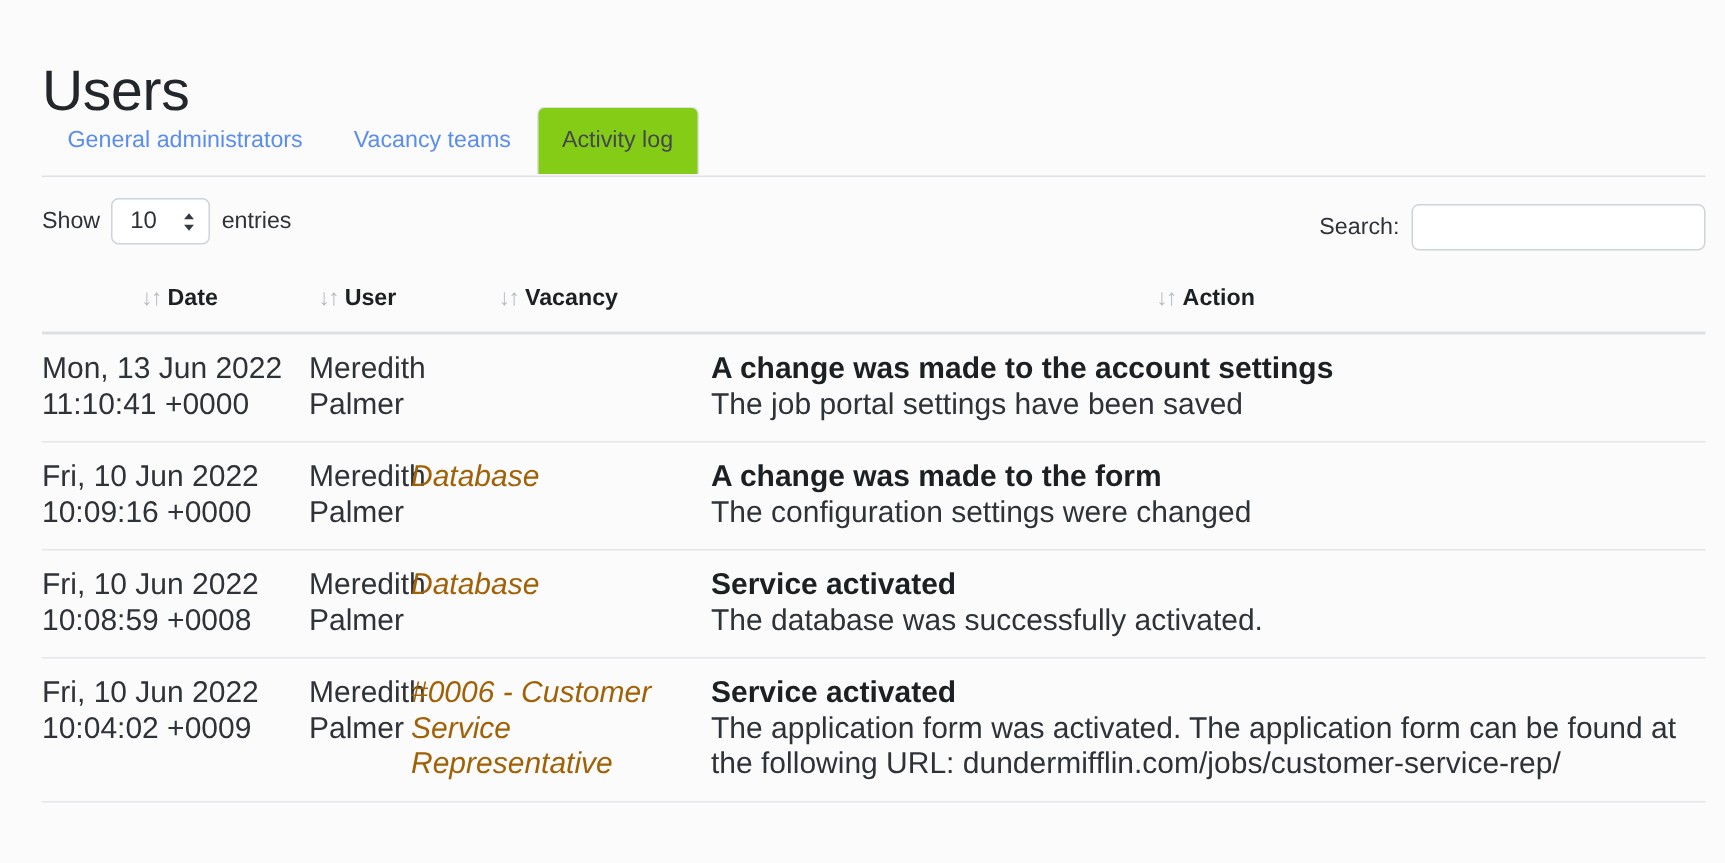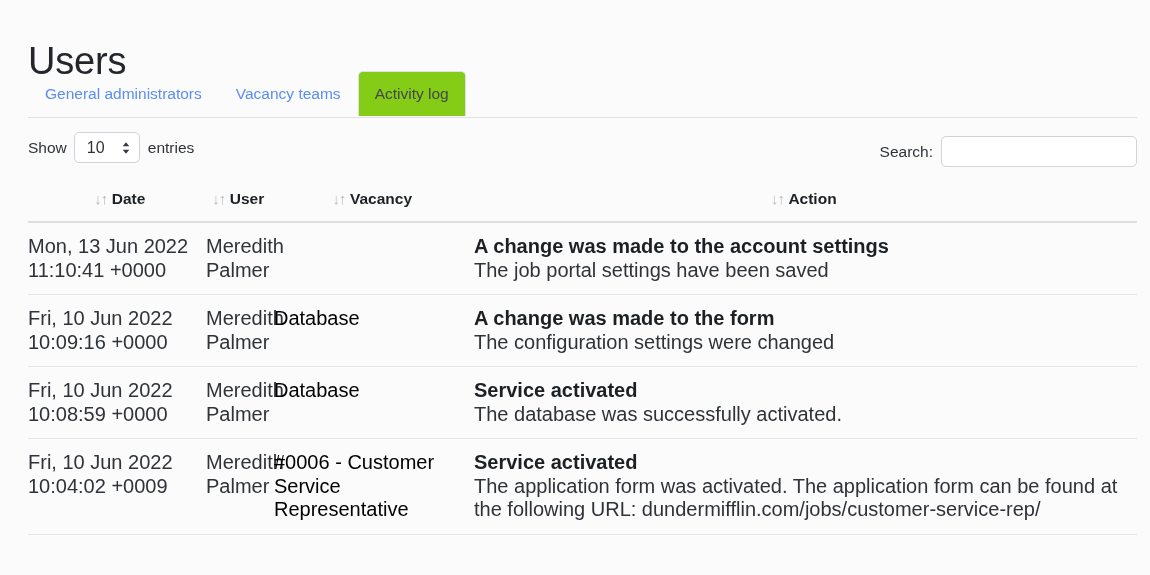--- a/index.html
+++ b/index.html
@@ -186,23 +186,24 @@
   .col-user   { width: 68px;  }
   .col-vac    { width: 200px; }
   .col-action { width: auto;  }
 
   td.c-date, td.c-user { padding-left: 9px; }
   td.c-date { padding-left: 9px; }
   .cell-line { display: block; white-space: nowrap; }
   .c-user .cell-line { white-space: normal; }
 
   a.link {
-    color: #000000;
+    color: #a16207;
     text-decoration: none;
     cursor: pointer;
+    font-style: italic;
   }
   .act-title {
     display: block;
     font-weight: 700;
     color: #1d2023;
   }
   .act-desc {
     display: block;
     color: #2f3338;
   }
@@ -307,21 +308,21 @@
           </td>
           <td class="c-action">
             <span class="act-title">A change was made to the form</span>
             <span class="act-desc">The configuration settings were changed</span>
           </td>
         </tr>
 
         <tr>
           <td class="c-date">
             <span class="cell-line">Fri, 10 Jun 2022</span>
-            <span class="cell-line">10:08:59 +0000</span>
+            <span class="cell-line">10:08:59 +0008</span>
           </td>
           <td class="c-user">
             <span class="cell-line">Meredith</span>
             <span class="cell-line">Palmer</span>
           </td>
           <td class="c-vac">
             <a class="link">Database</a>
           </td>
           <td class="c-action">
             <span class="act-title">Service activated</span>

